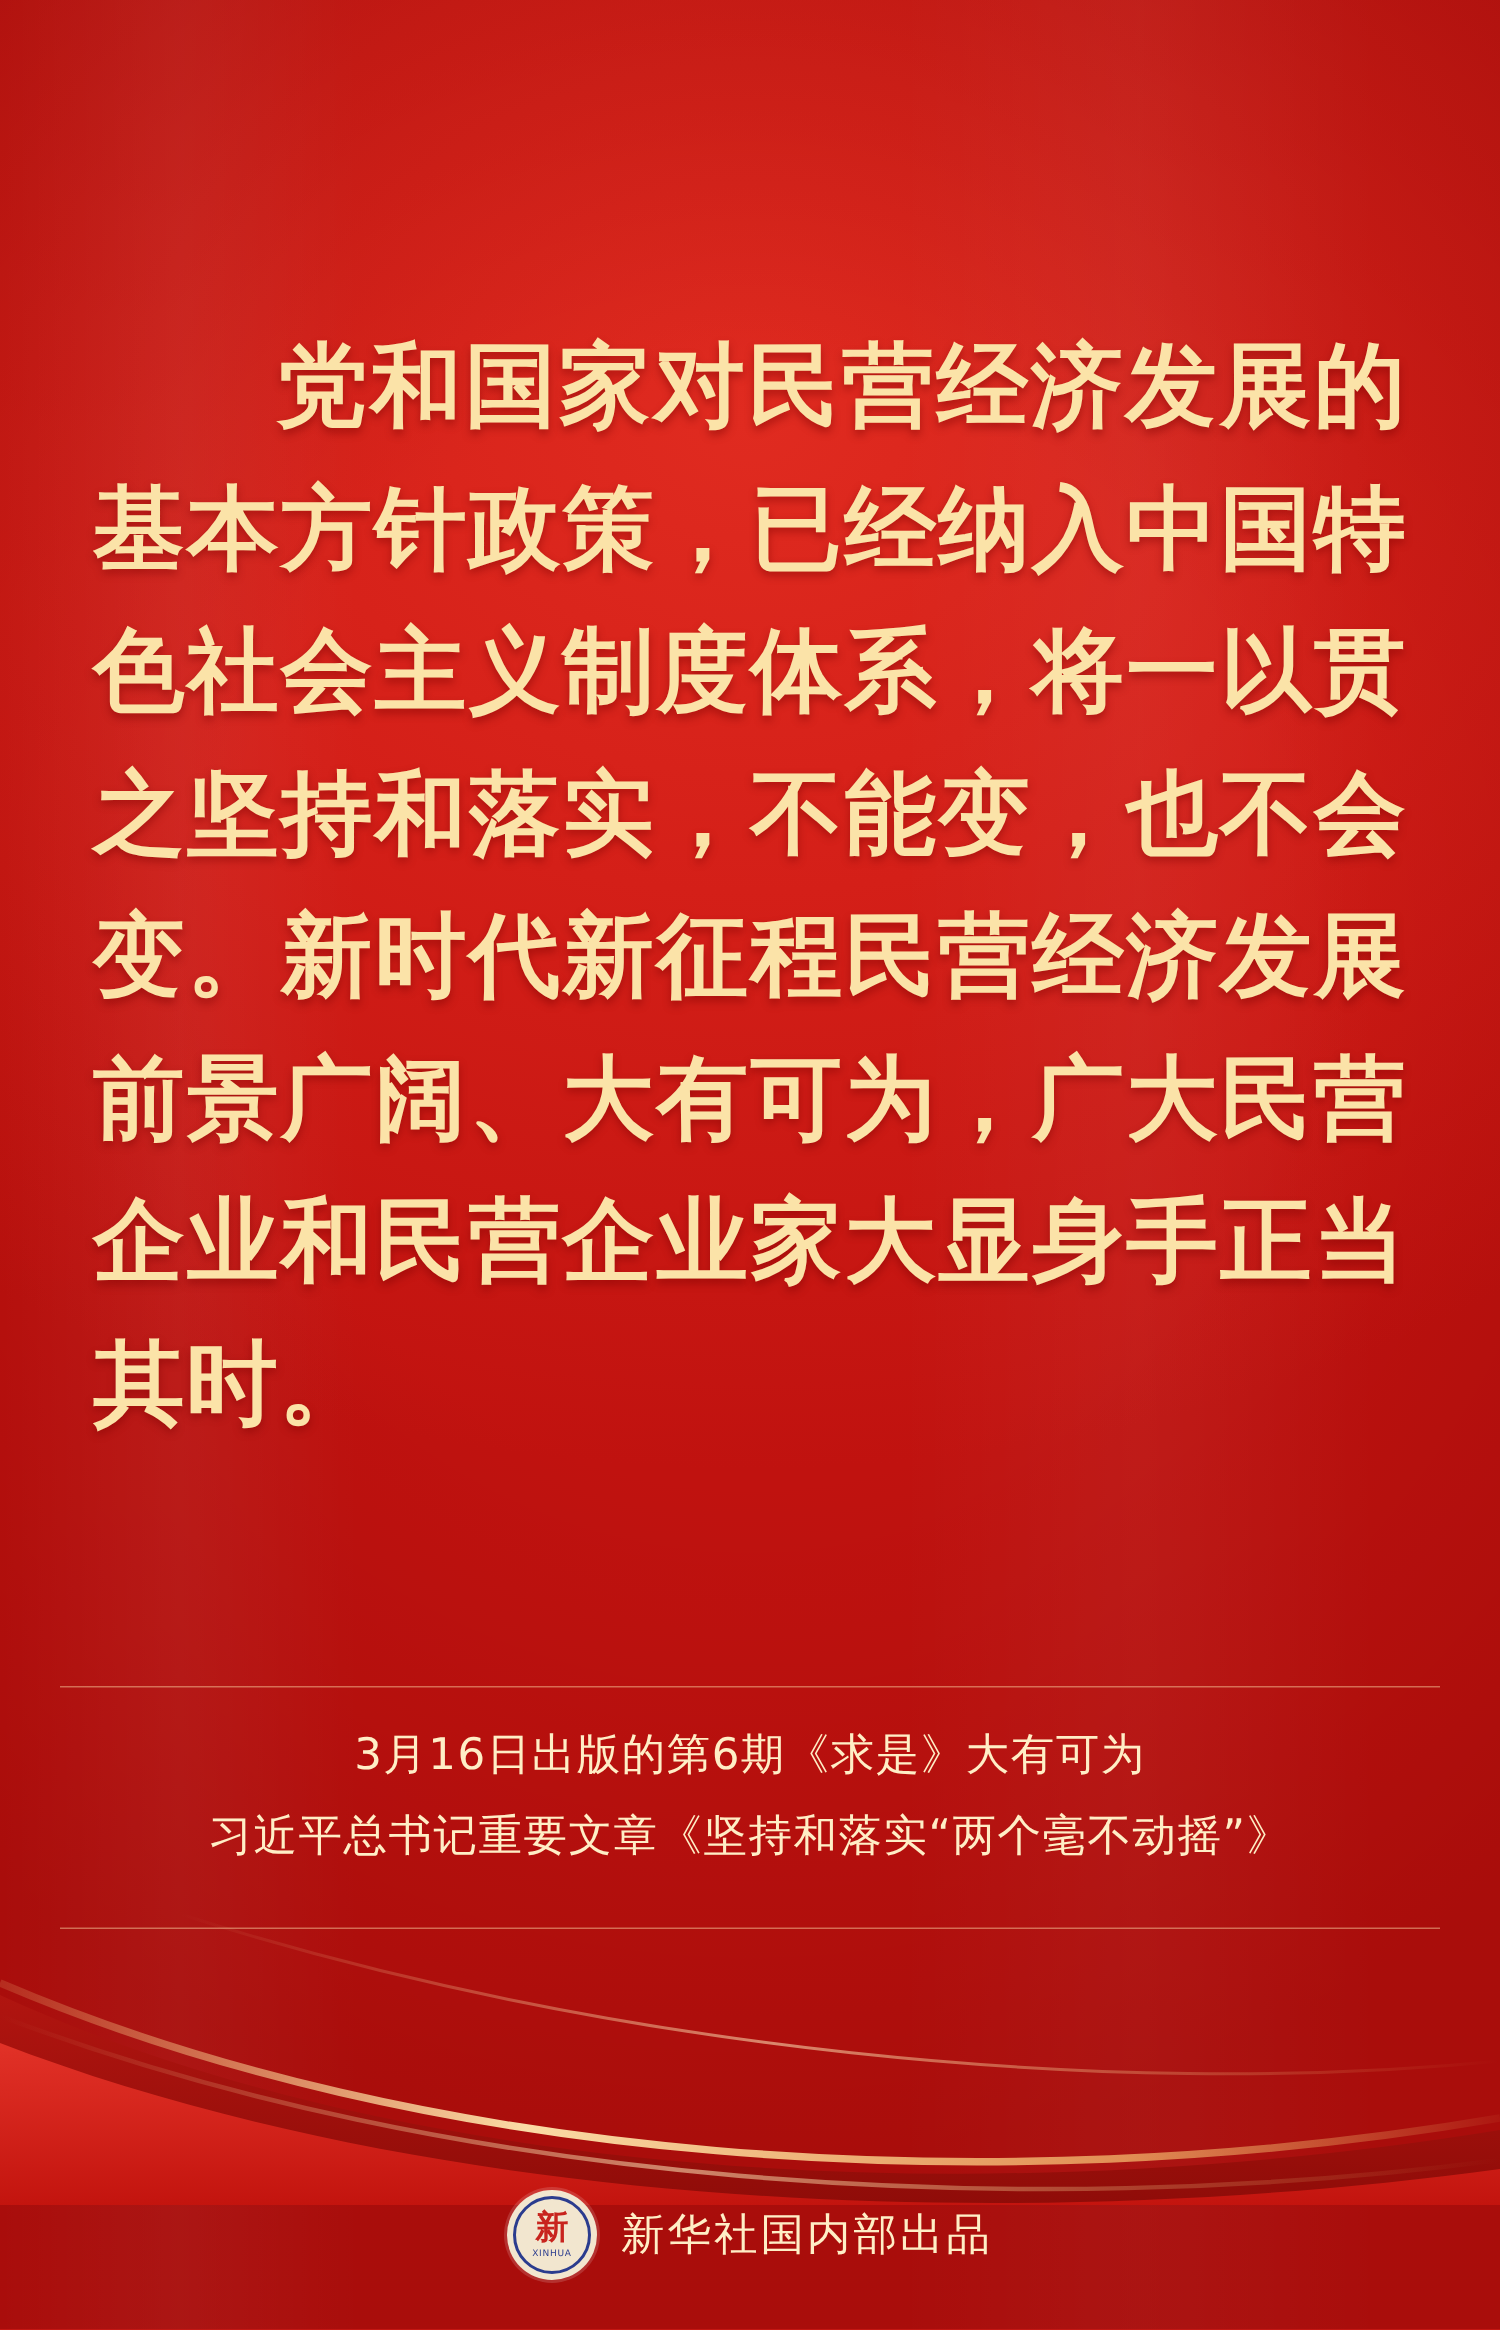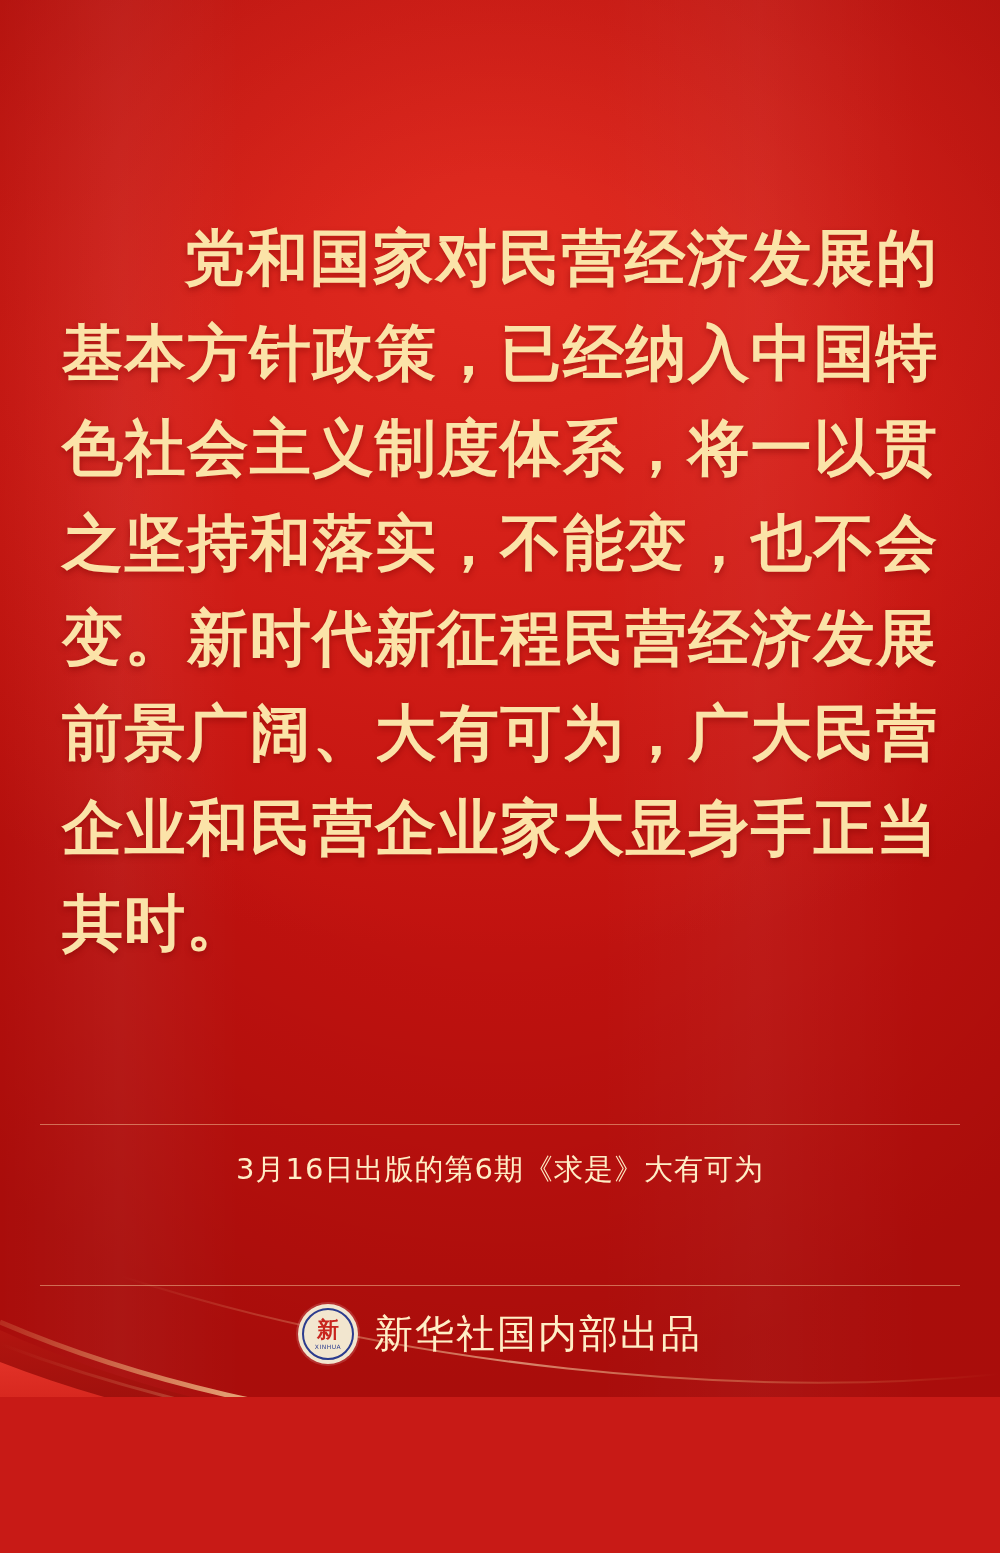--- a/index.html
+++ b/index.html
@@ -9,21 +9,21 @@
   body {
     width: 1000px;
     height: 1553px;
     overflow: hidden;
     font-family: "Liberation Serif", serif;
     background: #c81a16;
   }
   .poster {
     position: relative;
     width: 1000px;
-    height: 1397px;
+    height: 1553px;
     background:
       radial-gradient(ellipse 900px 700px at 50% 18%, #e02b20 0%, #d41f18 45%, #c0120f 100%);
     overflow: hidden;
   }
   
   .streaks {
     position: absolute;
     inset: 0;
     background:
       linear-gradient(90deg, rgba(255,255,255,0.00) 0%, rgba(255,255,255,0.05) 12%, rgba(255,255,255,0.00) 24%,
@@ -132,37 +132,38 @@
   .logo .sub {
     color: #2b3c8e;
     font-family: "DejaVu Sans", "Liberation Sans", sans-serif;
     font-size: 6px;
     letter-spacing: 0.5px;
     margin-top: 2px;
   }
   .footer-text {
     color: #ffeec6;
     font-family: "DejaVu Sans", "Liberation Sans", sans-serif;
-    font-size: 39px;
+    font-size: 29px;
     letter-spacing: 2px;
   }
 </style>
 </head>
 <body>
 
 <div class="poster">
   <div class="streaks"></div>
   <div class="vignette"></div>
 
   <div class="quote">党和国家对民营经济发展的基本方针政策，已经纳入中国特色社会主义制度体系，将一以贯之坚持和落实，不能变，也不会变。新时代新征程民营经济发展前景广阔、大有可为，广大民营企业和民营企业家大显身手正当其时。</div>
 
   <div class="divider top"></div>
 
   <div class="caption">
     <div class="line1">3月16日出版的第6期《求是》大有可为</div>
+    <div class="line2">习近平总书记重要文章《坚持和落实“两个毫不动摇”》</div>
   </div>
 
   <div class="divider bottom"></div>
 
   <div class="swoosh-wrap">
     <svg width="1000" height="200" viewBox="0 0 1000 200" xmlns="http://www.w3.org/2000/svg">
       <defs>
         <linearGradient id="gold1" x1="0" y1="0" x2="1" y2="0">
           <stop offset="0%" stop-color="#ffd98a" stop-opacity="0.15"></stop>
           <stop offset="35%" stop-color="#ffe6ae" stop-opacity="0.95"></stop>

